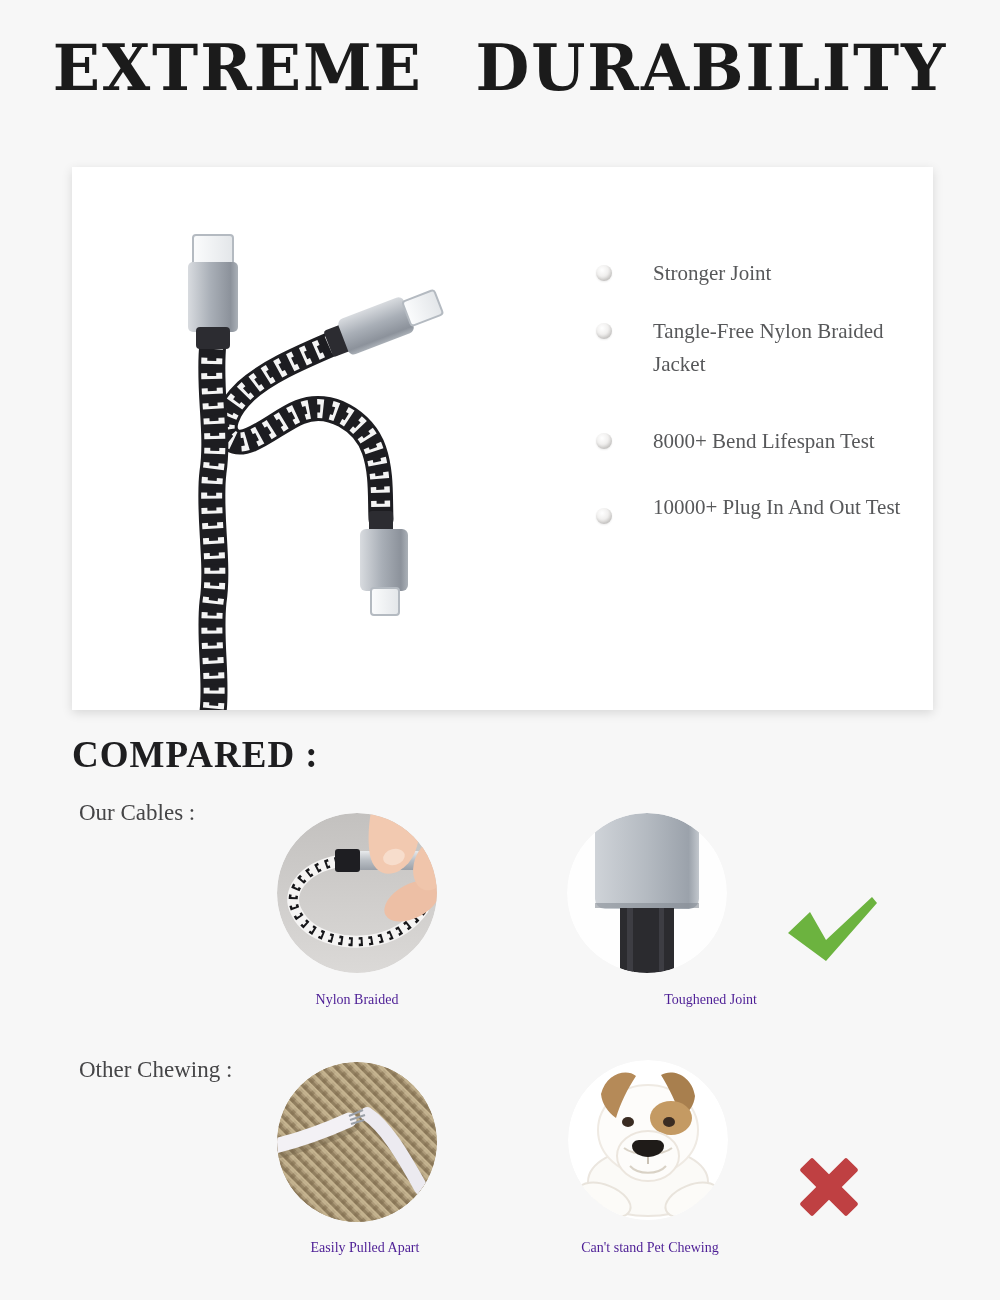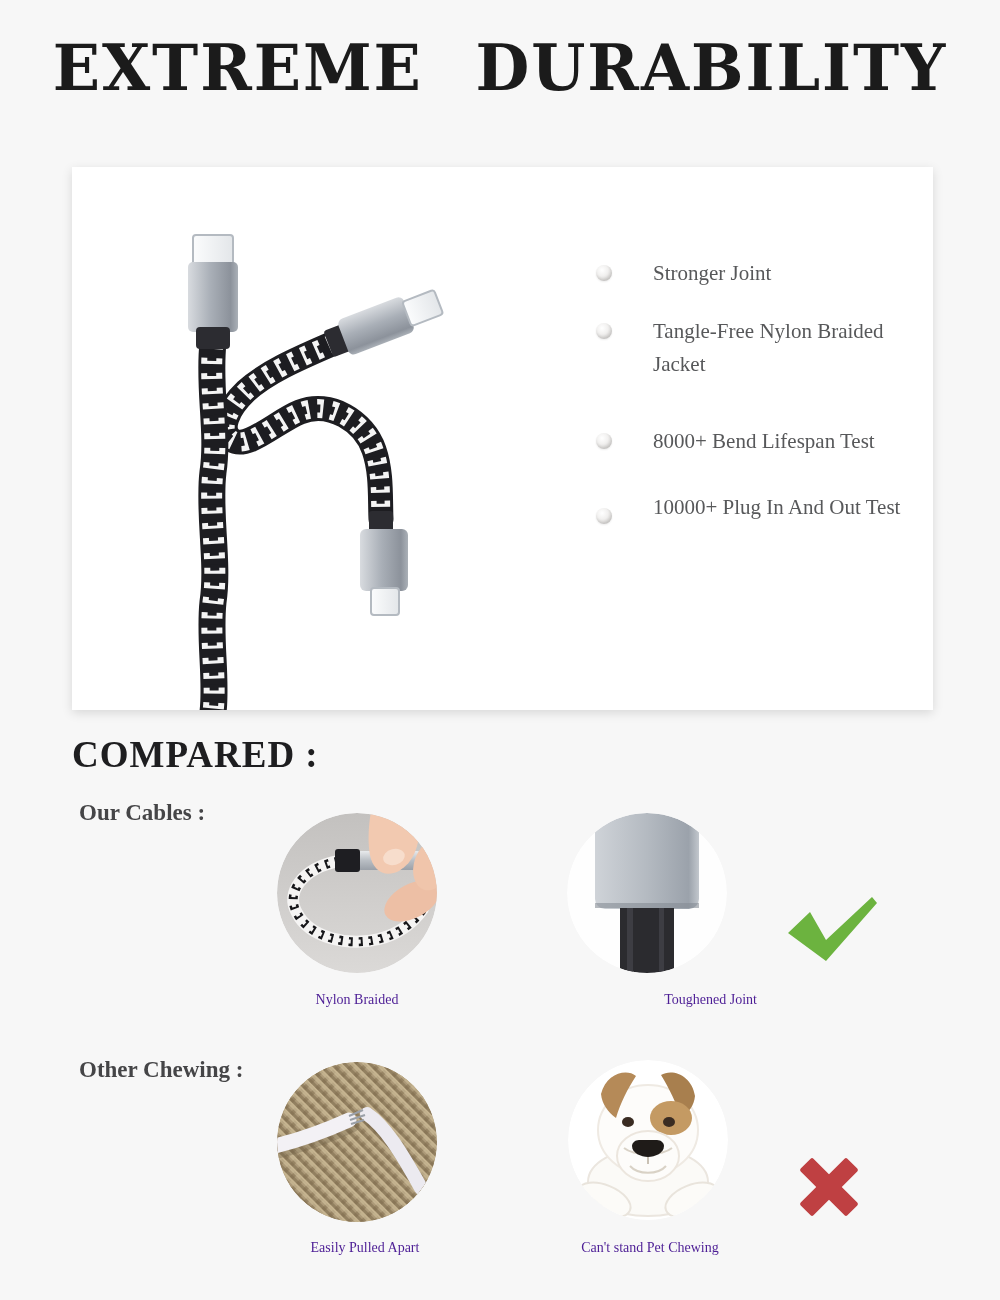--- a/index.html
+++ b/index.html
@@ -44,21 +44,21 @@
     width:272px;
     font-size:21px;line-height:33px;color:#57585a;
   }
   .compared-heading{
     position:absolute;left:72px;top:733px;
     font-size:37px;font-weight:700;color:#1e1e20;
     letter-spacing:1px;
   }
   .row-label{
     position:absolute;left:79px;
-    font-size:23px;font-weight:700;color:#454547;
+    font-size:23px;font-weight:400;color:#454547;
   }
   .row-label.our{top:800px;}
   .row-label.other{top:1057px;}
   .photo-circle{
     position:absolute;width:160px;height:160px;border-radius:50%;overflow:hidden;
   }
   .photo-circle svg{display:block;}
   .c-nylon{left:277px;top:813px;}
   .c-joint{left:567px;top:813px;}
   .c-pulled{left:277px;top:1062px;}

